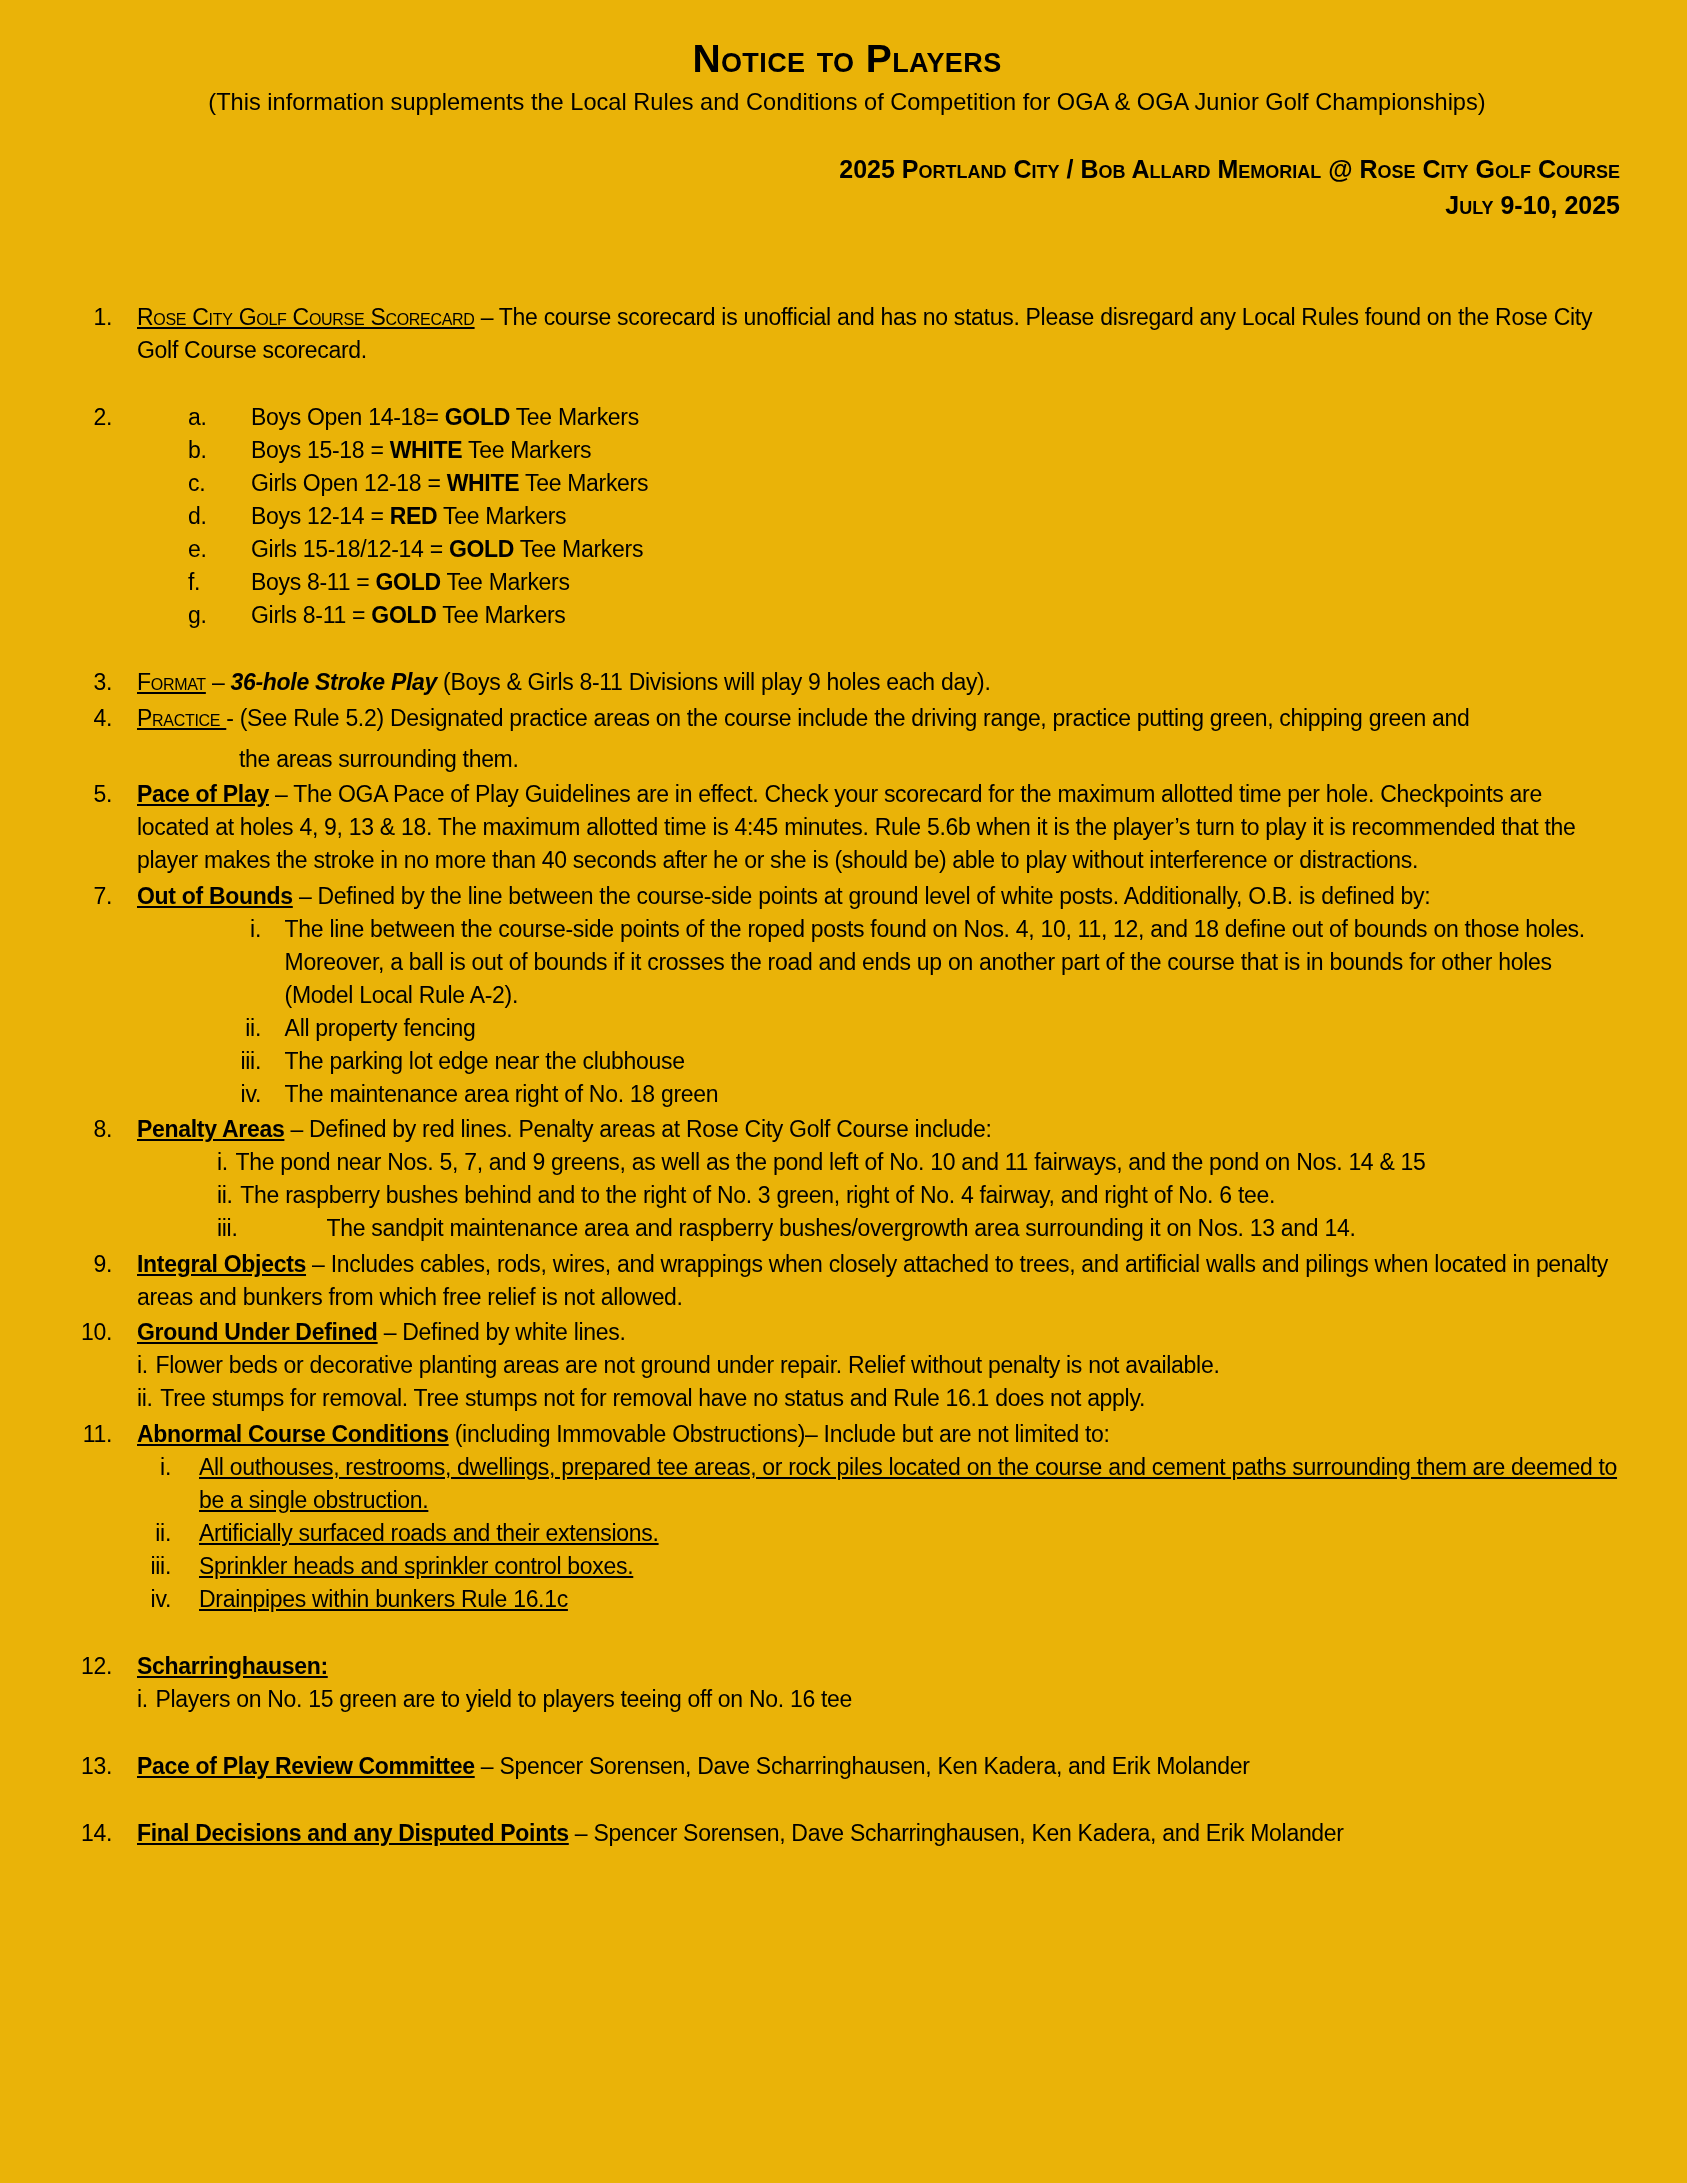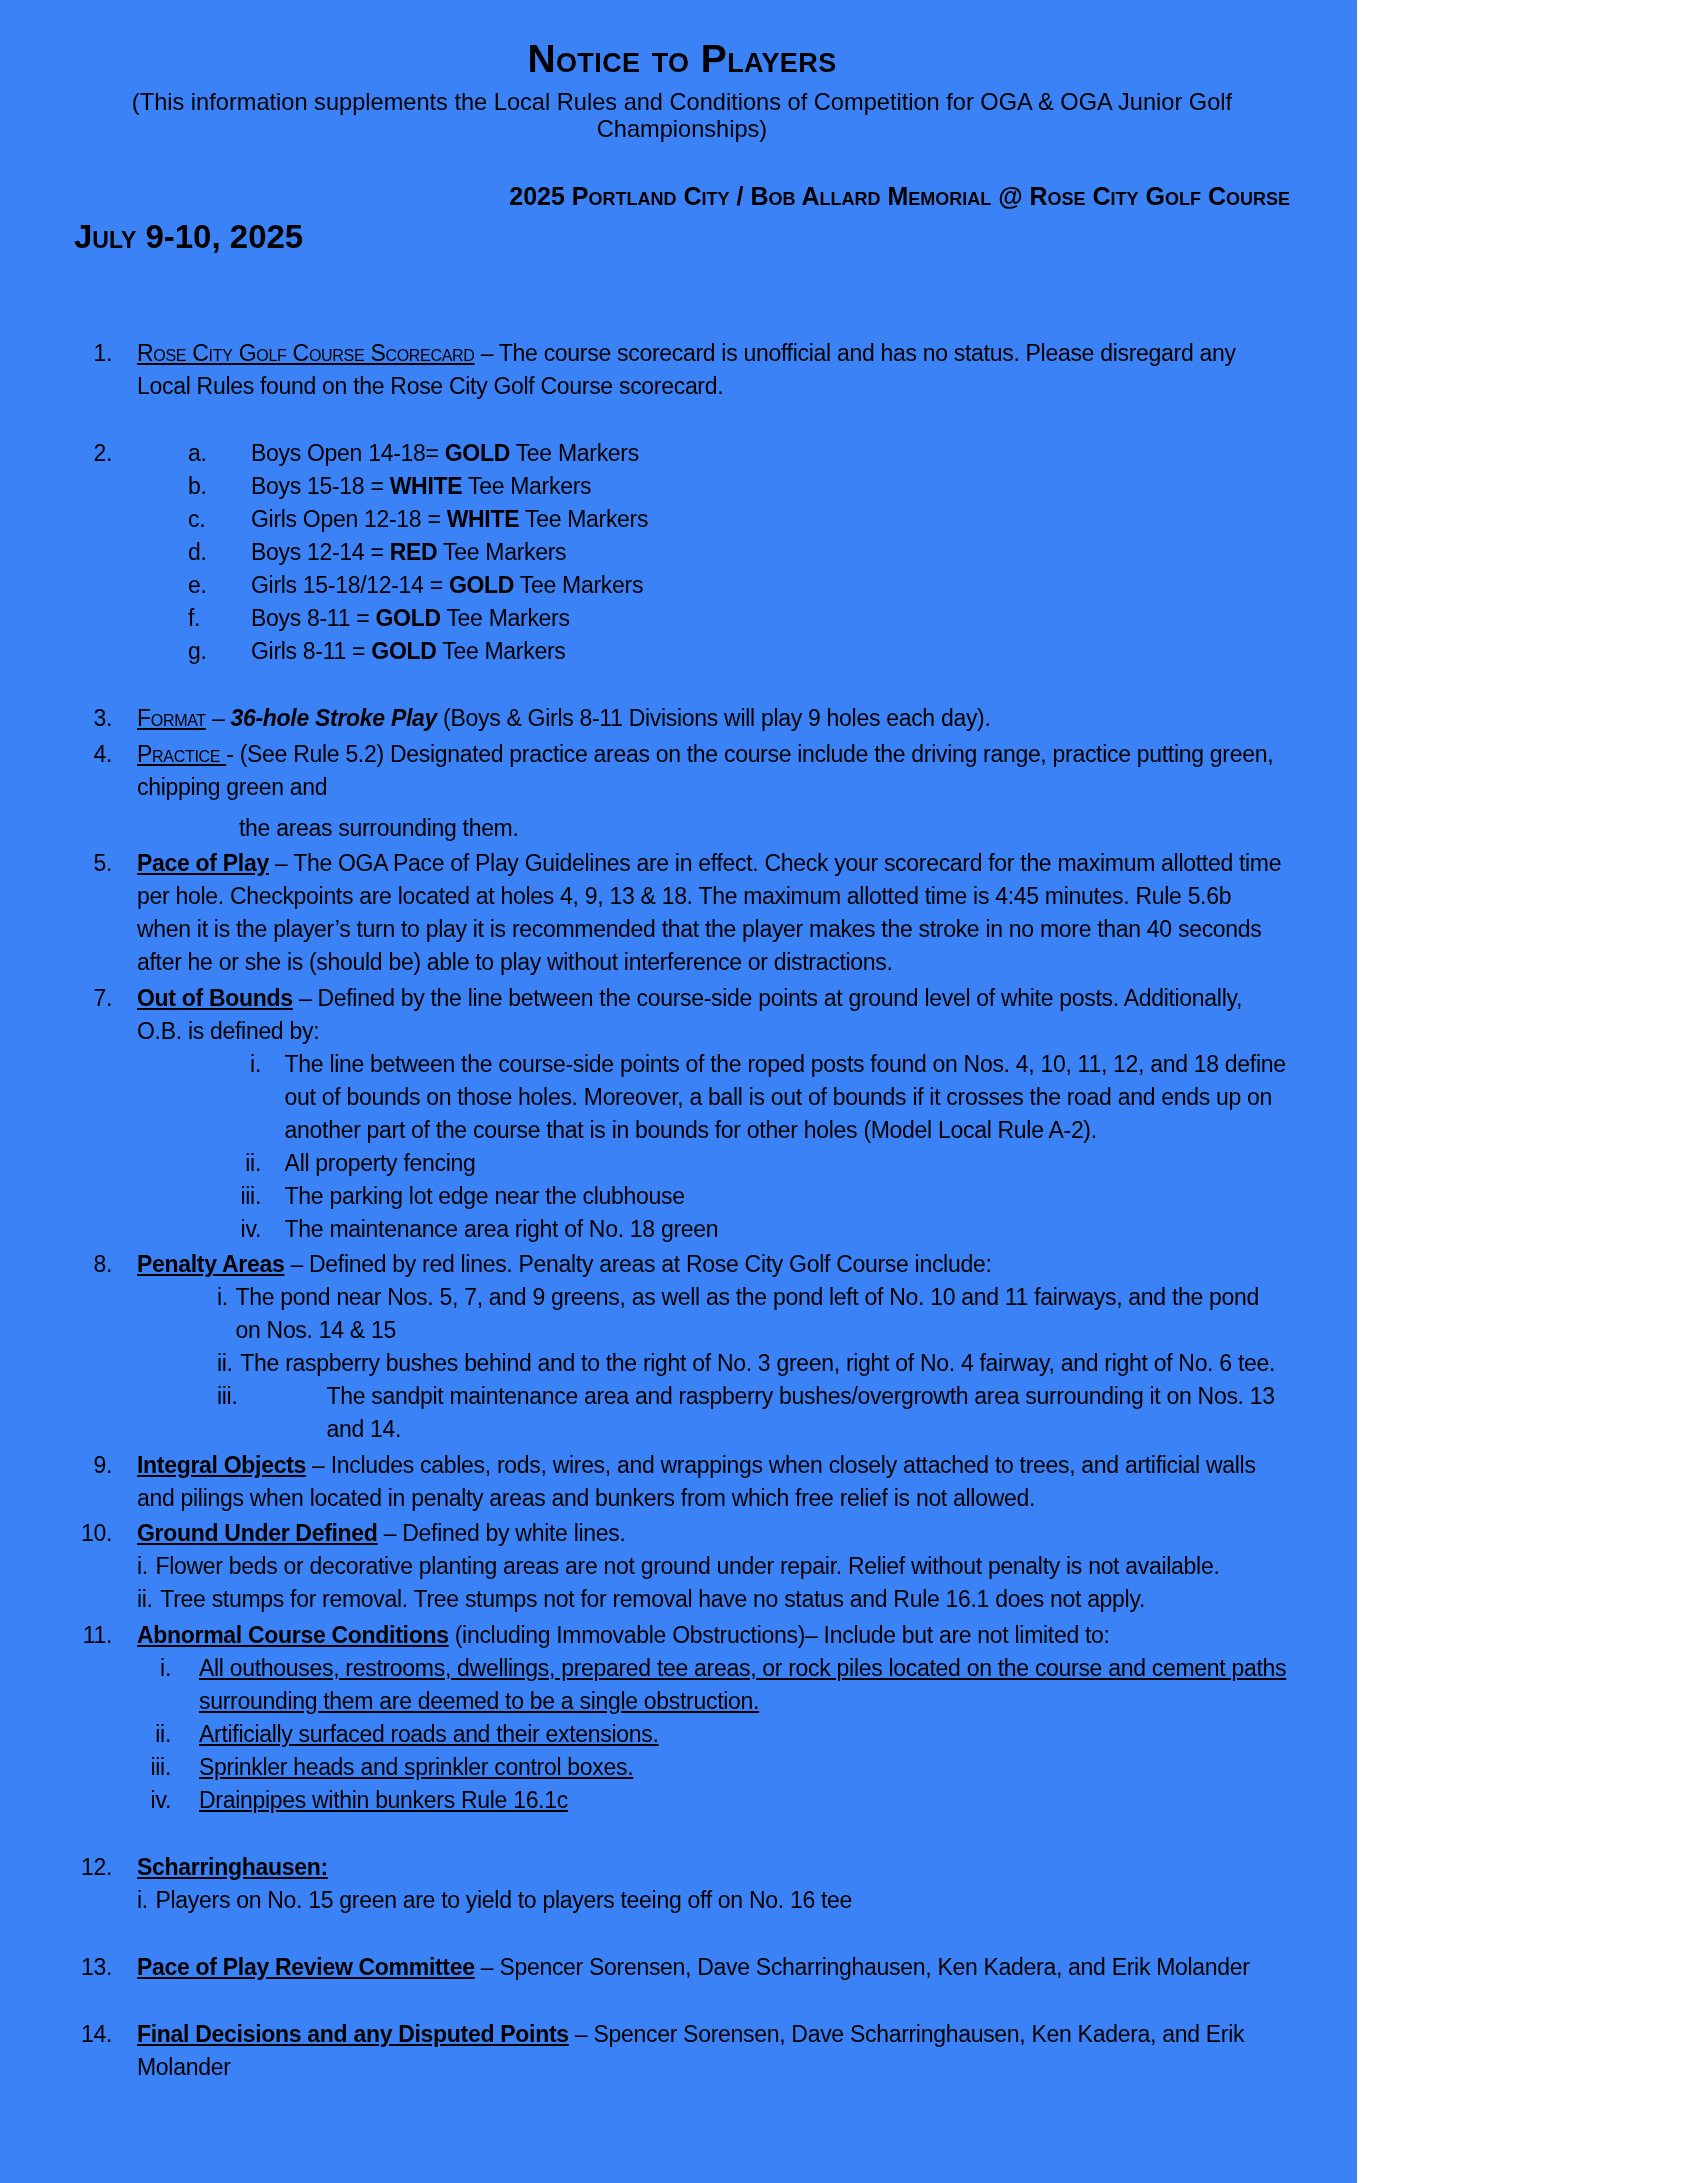--- a/index.html
+++ b/index.html
@@ -3,26 +3,26 @@
 <meta charset="utf-8">
 <style>
   html, body { margin: 0; padding: 0; background: #ffffff; }
   body {
     width: 1687px;
     font-family: "Liberation Sans", sans-serif;
     color: #000000;
   }
   .page {
     position: relative;
-    width: 1357px;
+    width: 1687px;
     height: 2183px;
     box-sizing: border-box;
     padding: 37px 67px 0 74px;
     overflow: hidden;
-    background: #3b82f6;
+    background: #eab308;
   }
   .title {
     text-align: center;
     font-size: 39px;
     font-weight: 700;
     font-variant: small-caps;
     letter-spacing: 0.4px;
   }
   .subtitle {
     text-align: center;
@@ -30,22 +30,22 @@
     margin-top: 8.4px;
   }
   .event {
     text-align: right;
     font-size: 25px;
     font-weight: 700;
     font-variant: small-caps;
     margin-top: 39px;
   }
   .event-date {
-    text-align: left;
-    font-size: 33px;
+    text-align: right;
+    font-size: 25px;
     font-weight: 700;
     font-variant: small-caps;
     margin-top: 6.7px;
   }
   .list {
     margin-top: 81px;
     font-size: 23px;
     line-height: 33px;
     letter-spacing: -0.3px;
   }

